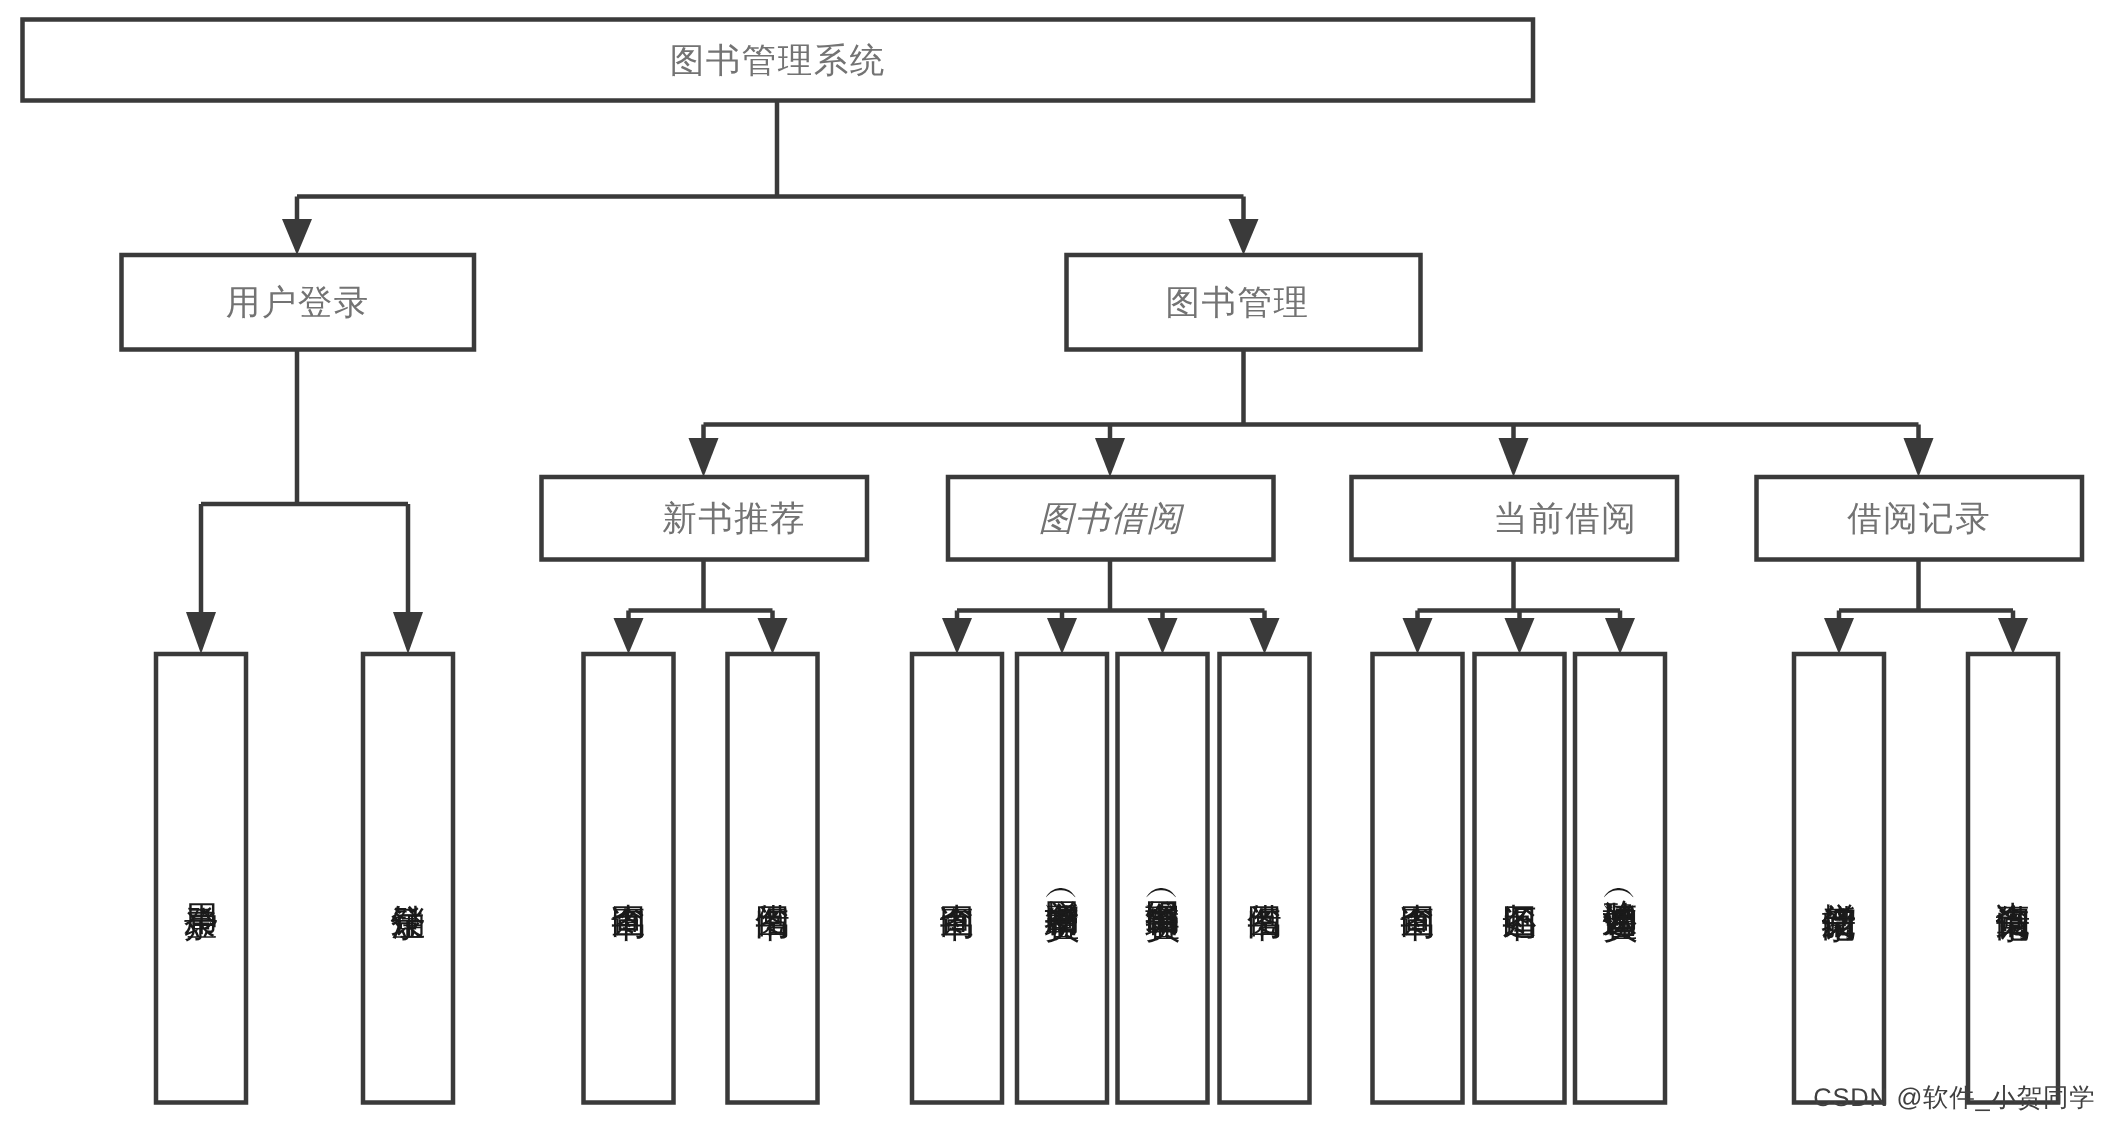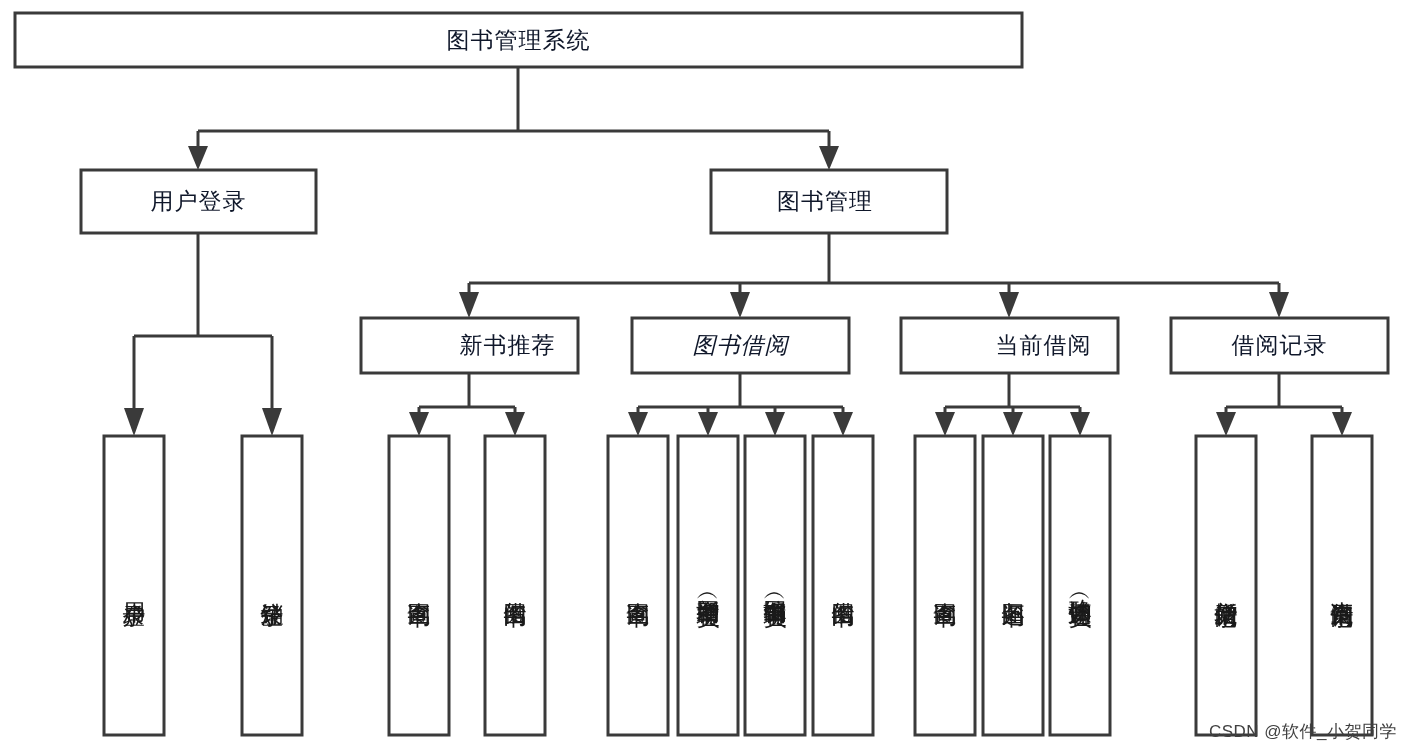--- a/index.html
+++ b/index.html
@@ -54,21 +54,21 @@
     white-space: nowrap;
     pointer-events: none;
     font-family: "Liberation Sans", "DejaVu Sans", sans-serif;
   }
   .hlabel-wrap {
     position: absolute;
     display: flex;
     align-items: center;
     justify-content: center;
     font-size: 23px;
-    color: #0f172a;
+    color: #737373;
     letter-spacing: 1px;
     white-space: nowrap;
     pointer-events: none;
     font-family: "Liberation Sans", "DejaVu Sans", sans-serif;
   }
   #watermark {
     position: absolute;
     right: 8px;
     bottom: 4px;
     font-size: 17px;
@@ -185,21 +185,21 @@
       <polygon class="arrow-head" points="1216,412 1236,412 1226,436"></polygon>
       <polygon class="arrow-head" points="1332,412 1352,412 1342,436"></polygon>
     </g>
   </svg>
 
   <div class="hlabel-wrap" style="left:15px; top:13px; width:1007px; height:54px;">图书管理系统</div>
 
   <div class="hlabel-wrap" style="left:81px; top:170px; width:235px; height:63px;">用户登录</div>
   <div class="hlabel-wrap" style="left:711px; top:170px; width:228px; height:63px;">图书管理</div>
 
-  <div class="hlabel-wrap" style="left:361px; top:318px; width:257px; height:55px;padding-left:18px;">新书推荐</div>
+  <div class="hlabel-wrap" style="left:361px; top:318px; width:257px; height:55px;">新书推荐</div>
   <div class="hlabel-wrap" style="left:632px; top:318px; width:217px; height:55px;font-style:italic;">图书借阅</div>
   <div class="hlabel-wrap" style="left:901px; top:318px; width:217px; height:55px;margin-left:34px;">当前借阅</div>
   <div class="hlabel-wrap" style="left:1171px; top:318px; width:217px; height:55px;">借阅记录</div>
 
   <div class="vlabel-wrap" style="left:104px; top:436px; width:60px; height:299px;">用户登录</div>
   <div class="vlabel-wrap" style="left:242px; top:436px; width:60px; height:299px;">注销登录</div>
   <div class="vlabel-wrap" style="left:389px; top:436px; width:60px; height:299px;">查询图书</div>
   <div class="vlabel-wrap" style="left:485px; top:436px; width:60px; height:299px;">借阅图书</div>
   <div class="vlabel-wrap" style="left:608px; top:436px; width:60px; height:299px;">查询图书</div>
   <div class="vlabel-wrap" style="left:678px; top:436px; width:60px; height:299px;">新增图书（管理员）</div>

